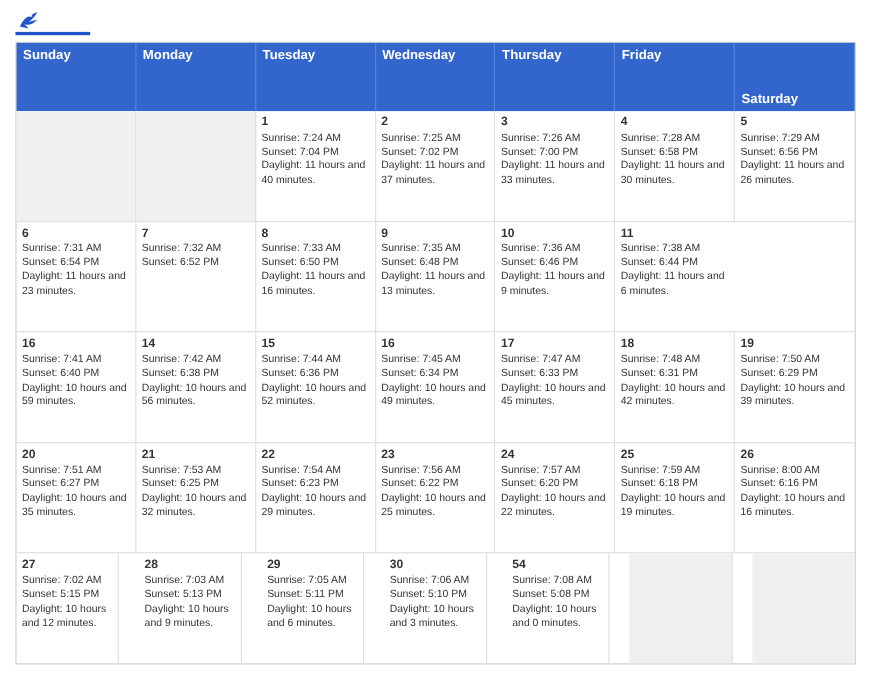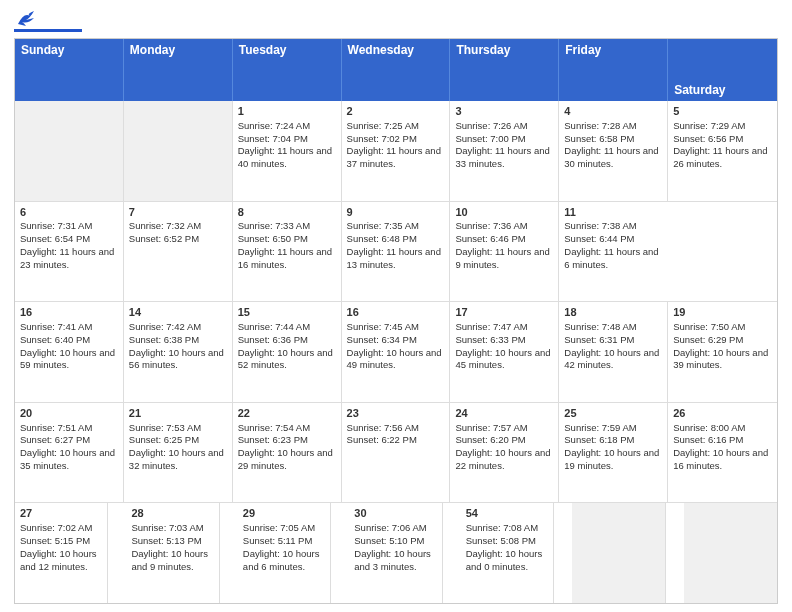--- a/index.html
+++ b/index.html
@@ -165,21 +165,21 @@
           <div class="cal-cell"><span class="day-num">15</span><span>Sunrise: 7:44 AM</span><br><span>Sunset: 6:36 PM</span><br><span>Daylight: 10 hours and 52 minutes.</span></div>
           <div class="cal-cell"><span class="day-num">16</span><span>Sunrise: 7:45 AM</span><br><span>Sunset: 6:34 PM</span><br><span>Daylight: 10 hours and 49 minutes.</span></div>
           <div class="cal-cell"><span class="day-num">17</span><span>Sunrise: 7:47 AM</span><br><span>Sunset: 6:33 PM</span><br><span>Daylight: 10 hours and 45 minutes.</span></div>
           <div class="cal-cell"><span class="day-num">18</span><span>Sunrise: 7:48 AM</span><br><span>Sunset: 6:31 PM</span><br><span>Daylight: 10 hours and 42 minutes.</span></div>
           <div class="cal-cell"><span class="day-num">19</span><span>Sunrise: 7:50 AM</span><br><span>Sunset: 6:29 PM</span><br><span>Daylight: 10 hours and 39 minutes.</span></div>
         </div>
         <div class="cal-row">
           <div class="cal-cell"><span class="day-num">20</span><span>Sunrise: 7:51 AM</span><br><span>Sunset: 6:27 PM</span><br><span>Daylight: 10 hours and 35 minutes.</span></div>
           <div class="cal-cell"><span class="day-num">21</span><span>Sunrise: 7:53 AM</span><br><span>Sunset: 6:25 PM</span><br><span>Daylight: 10 hours and 32 minutes.</span></div>
           <div class="cal-cell"><span class="day-num">22</span><span>Sunrise: 7:54 AM</span><br><span>Sunset: 6:23 PM</span><br><span>Daylight: 10 hours and 29 minutes.</span></div>
-          <div class="cal-cell"><span class="day-num">23</span><span>Sunrise: 7:56 AM</span><br><span>Sunset: 6:22 PM</span><br></div>
+          <div class="cal-cell"><span class="day-num">23</span><span>Sunrise: 7:56 AM</span><br><span>Sunset: 6:22 PM</span><br><span>Daylight: 10 hours and 25 minutes.</span></div>
           <div class="cal-cell"><span class="day-num">24</span><span>Sunrise: 7:57 AM</span><br><span>Sunset: 6:20 PM</span><br><span>Daylight: 10 hours and 22 minutes.</span></div>
           <div class="cal-cell"><span class="day-num">25</span><span>Sunrise: 7:59 AM</span><br><span>Sunset: 6:18 PM</span><br><span>Daylight: 10 hours and 19 minutes.</span></div>
           <div class="cal-cell"><span class="day-num">26</span><span>Sunrise: 8:00 AM</span><br><span>Sunset: 6:16 PM</span><br><span>Daylight: 10 hours and 16 minutes.</span></div>
         </div>
         <div class="cal-row">
           <div class="cal-cell"><span class="day-num">27</span><span>Sunrise: 7:02 AM</span><br><span>Sunset: 5:15 PM</span><br><span>Daylight: 10 hours and 12 minutes.</span></div>
           <div class="cal-cell"><span class="day-num">28</span><span>Sunrise: 7:03 AM</span><br><span>Sunset: 5:13 PM</span><br><span>Daylight: 10 hours and 9 minutes.</span></div>
           <div class="cal-cell"><span class="day-num">29</span><span>Sunrise: 7:05 AM</span><br><span>Sunset: 5:11 PM</span><br><span>Daylight: 10 hours and 6 minutes.</span></div>
           <div class="cal-cell"><span class="day-num">30</span><span>Sunrise: 7:06 AM</span><br><span>Sunset: 5:10 PM</span><br><span>Daylight: 10 hours and 3 minutes.</span></div>
           <div class="cal-cell"><span class="day-num">54</span><span>Sunrise: 7:08 AM</span><br><span>Sunset: 5:08 PM</span><br><span>Daylight: 10 hours and 0 minutes.</span></div>

